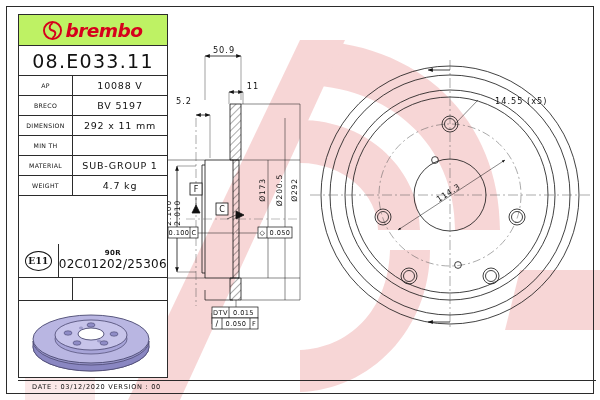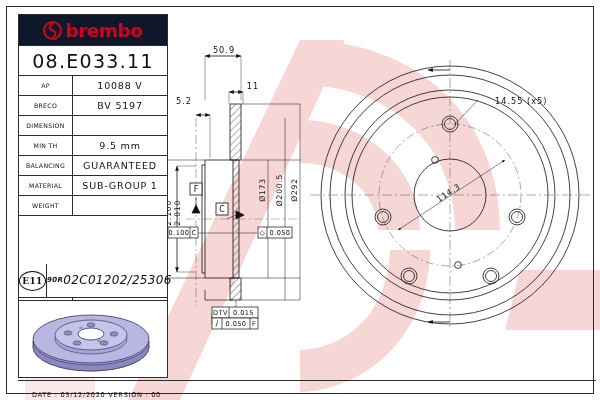--- a/index.html
+++ b/index.html
@@ -10,43 +10,43 @@
          border:1px solid #2b2b2b;box-sizing:border-box;}
 
   
   .wm{position:absolute;left:0;top:0;width:600px;height:400px;overflow:hidden;
       pointer-events:none;z-index:0;}
   .wm svg{position:absolute;left:0;top:0;}
 
   
   .panel{position:absolute;left:18px;top:14px;width:150px;z-index:3;}
   .logo{border:1px solid #2b2b2b;border-bottom:none;height:30px;
-        display:flex;align-items:center;justify-content:center;background:#0f172a;}
+        display:flex;align-items:center;justify-content:center;background:#bef264;font-style:italic;}
   .logo .mark{width:19px;height:19px;margin-right:3px;}
   .logo .word{color:#d6001c;font-size:18.5px;font-weight:bold;letter-spacing:-0.5px;
               font-family:"DejaVu Sans",sans-serif;}
   .pn{border:1px solid #2b2b2b;height:29px;display:flex;align-items:center;
       justify-content:center;font-size:19px;letter-spacing:1.3px;background:#fff;
       font-family:"DejaVu Sans",sans-serif;}
   .tbl{border-left:1px solid #2b2b2b;border-right:1px solid #2b2b2b;
        border-bottom:3px solid #c4b5fd;background:#fff;}
   .row{display:flex;height:19px;border-bottom:1px solid #2b2b2b;}
   .row:last-child{border-bottom:none;}
   .k{width:53px;border-right:1px solid #2b2b2b;display:flex;align-items:center;
      justify-content:center;font-size:6.2px;letter-spacing:.3px;
      font-family:"DejaVu Sans",sans-serif;}
   .v{flex:1;display:flex;align-items:center;justify-content:center;
      font-size:9.5px;letter-spacing:.8px;font-family:"DejaVu Sans",sans-serif;}
   .rowE{height:33px;margin-top:48px;}
   .rowE .k{font-size:9px;}
   .e11{width:25px;height:18px;border:1px solid #111;border-radius:50%;
        display:flex;align-items:center;justify-content:center;
        font-size:9px;font-family:"DejaVu Serif",serif;font-weight:bold;}
-  .e11v{flex:1;display:flex;align-items:center;
-        justify-content:center;line-height:1.25;font-family:"DejaVu Sans",sans-serif;font-style:italic;}
+  .e11v{flex:1;display:flex;flex-direction:column;align-items:center;
+        justify-content:center;line-height:1.25;font-family:"DejaVu Sans",sans-serif;}
   .e11v .a{font-size:7px;font-weight:bold;letter-spacing:.4px;}
   .e11v .b{font-size:12px;letter-spacing:.3px;}
   .rowBlank{height:22px;}
   .rowSplit{height:22px;}
   .rowSplit .c1{width:53px;border-right:1px solid #2b2b2b;}
   .rowSplit .c2{width:62px;border-right:1px solid #2b2b2b;}
   .rowSplit .c3{flex:1;}
   .rowPn{height:28px;}
   .rowPn .k{width:39px;}
   .rowPn .v{font-size:14px;letter-spacing:1px;justify-content:center;}
@@ -54,21 +54,21 @@
 
   
   .prod{position:absolute;left:18px;top:300px;width:150px;height:78px;
         border:1px solid #2b2b2b;background:#fff;box-sizing:border-box;z-index:3;}
   .prod svg{display:block;}
 
   
   .draw{position:absolute;left:0;top:0;width:600px;height:400px;z-index:2;}
   .datebar{position:absolute;left:18px;top:380px;width:564px;z-index:3;
            border-top:1px solid #2b2b2b;font-size:6.6px;letter-spacing:.7px;
-           padding-top:10px;padding-left:14px;color:#111;
+           padding-top:2px;padding-left:14px;color:#111;
            font-family:"DejaVu Sans",sans-serif;}
   text{font-family:"DejaVu Sans",sans-serif;fill:#111;}
 </style>
 </head>
 <body>
 
 <div class="sheet">
 
   <div class="wm">
     <svg width="600" height="400" viewBox="0 0 600 400">
@@ -262,35 +262,32 @@
       <div class="row">
         <div class="k">AP</div>
         <div class="v">10088 V</div>
       </div>
       <div class="row">
         <div class="k">BRECO</div>
         <div class="v">BV 5197</div>
       </div>
       <div class="row">
         <div class="k">DIMENSION</div>
+        <div class="v">292 x 11 mm</div>
       </div>
       <div class="row">
         <div class="k">MIN TH</div>
-        <div class="v">9.5 mm</div>
-      </div>
-      <div class="row">
-        <div class="k">BALANCING</div>
-        <div class="v">GUARANTEED</div>
       </div>
       <div class="row">
         <div class="k">MATERIAL</div>
         <div class="v">SUB-GROUP 1</div>
       </div>
       <div class="row">
         <div class="k">WEIGHT</div>
+        <div class="v">4.7 kg</div>
       </div>
 
       <div class="row rowE">
         <div class="k">
           <span class="e11">E11</span>
         </div>
         <div class="e11v">
           <span class="a">90R</span>
           <span class="b">02C01202/25306</span>
         </div>

